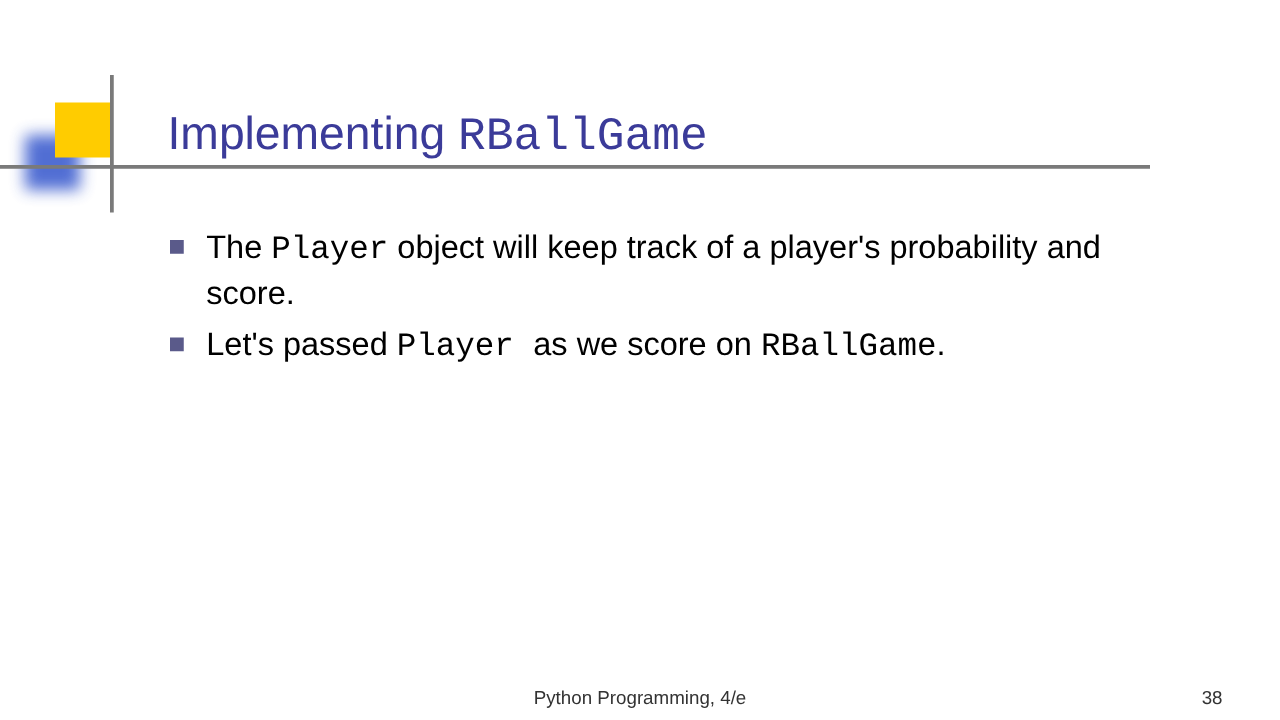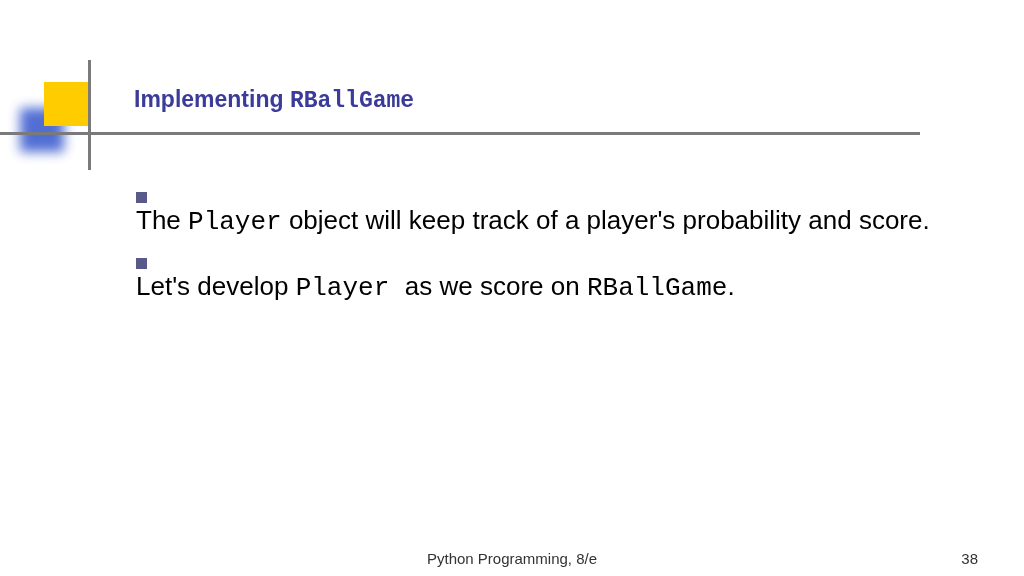--- a/index.html
+++ b/index.html
@@ -49,39 +49,38 @@
     top: 60px;
     left: 88px;
     width: 3px;
     height: 110px;
     background: #7a7a7a;
   }
   .title {
     position: absolute;
     top: 86px;
     left: 134px;
-    font-size: 23px;
+    font-size: 37px;
     color: #3b3b99;
-    font-weight: 700;
+    font-weight: 400;
   }
   .title .mono { font-family: "Courier New", monospace; }
   .content {
     position: absolute;
     top: 180px;
     left: 136px;
     width: 810px;
   }
   .bullet-item {
     display: flex;
     align-items: flex-start;
     margin-bottom: 6px;
     font-size: 26px;
     line-height: 1.35;
     color: #000;
-    flex-direction: column;
   }
   .bullet-marker {
     width: 11px;
     height: 11px;
     background: #5a5a8a;
     margin-top: 12px;
     margin-right: 18px;
     flex-shrink: 0;
   }
   .bullet-text { flex: 1; }
@@ -118,20 +117,20 @@
   <span>Implementing </span><span class="mono">RBallGame</span>
 </h1>
 
 <div class="content" id="bullets">
     <div class="bullet-item">
       <div class="bullet-marker"></div>
       <div class="bullet-text"><span>The </span><span class="mono">Player</span><span> object will keep track of a player's probability and score.</span></div>
     </div>
     <div class="bullet-item">
       <div class="bullet-marker"></div>
-      <div class="bullet-text"><span>Let's develop </span><span class="mono">Player </span><span> as we score on </span><span class="mono">RBallGame</span><span>.</span></div>
+      <div class="bullet-text"><span>Let's passed </span><span class="mono">Player </span><span> as we score on </span><span class="mono">RBallGame</span><span>.</span></div>
     </div>
   </div>
 
 <div class="footer">
-  <span class="footer-center">Python Programming, 8/e</span>
+  <span class="footer-center">Python Programming, 4/e</span>
   <span class="footer-right">38</span>
 </div>
 
 </body></html>

